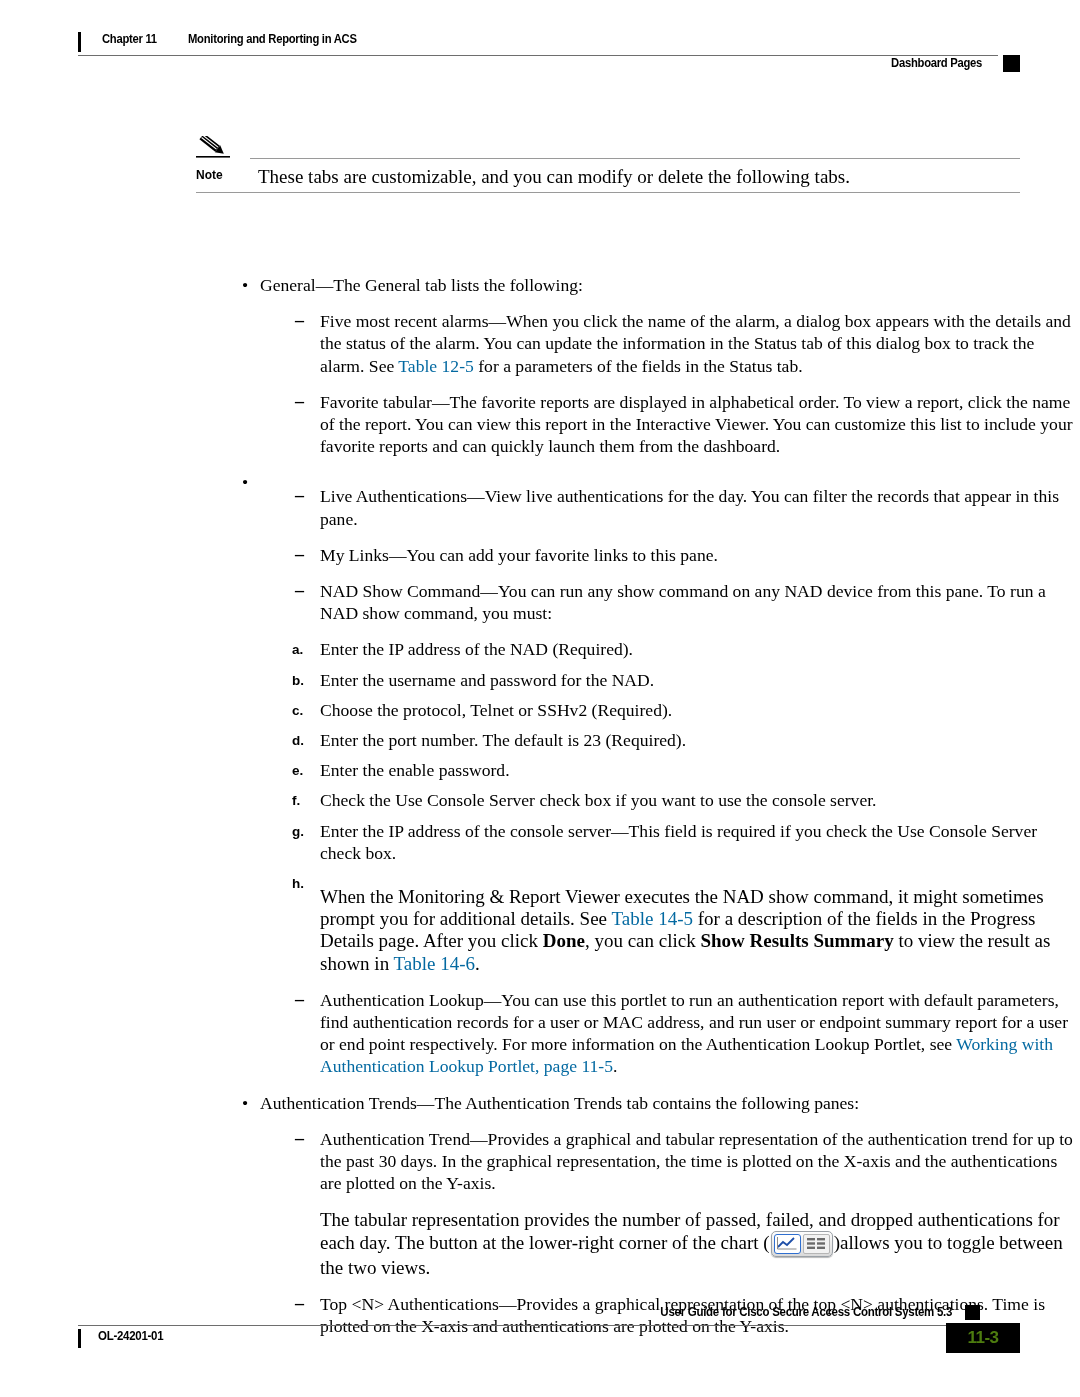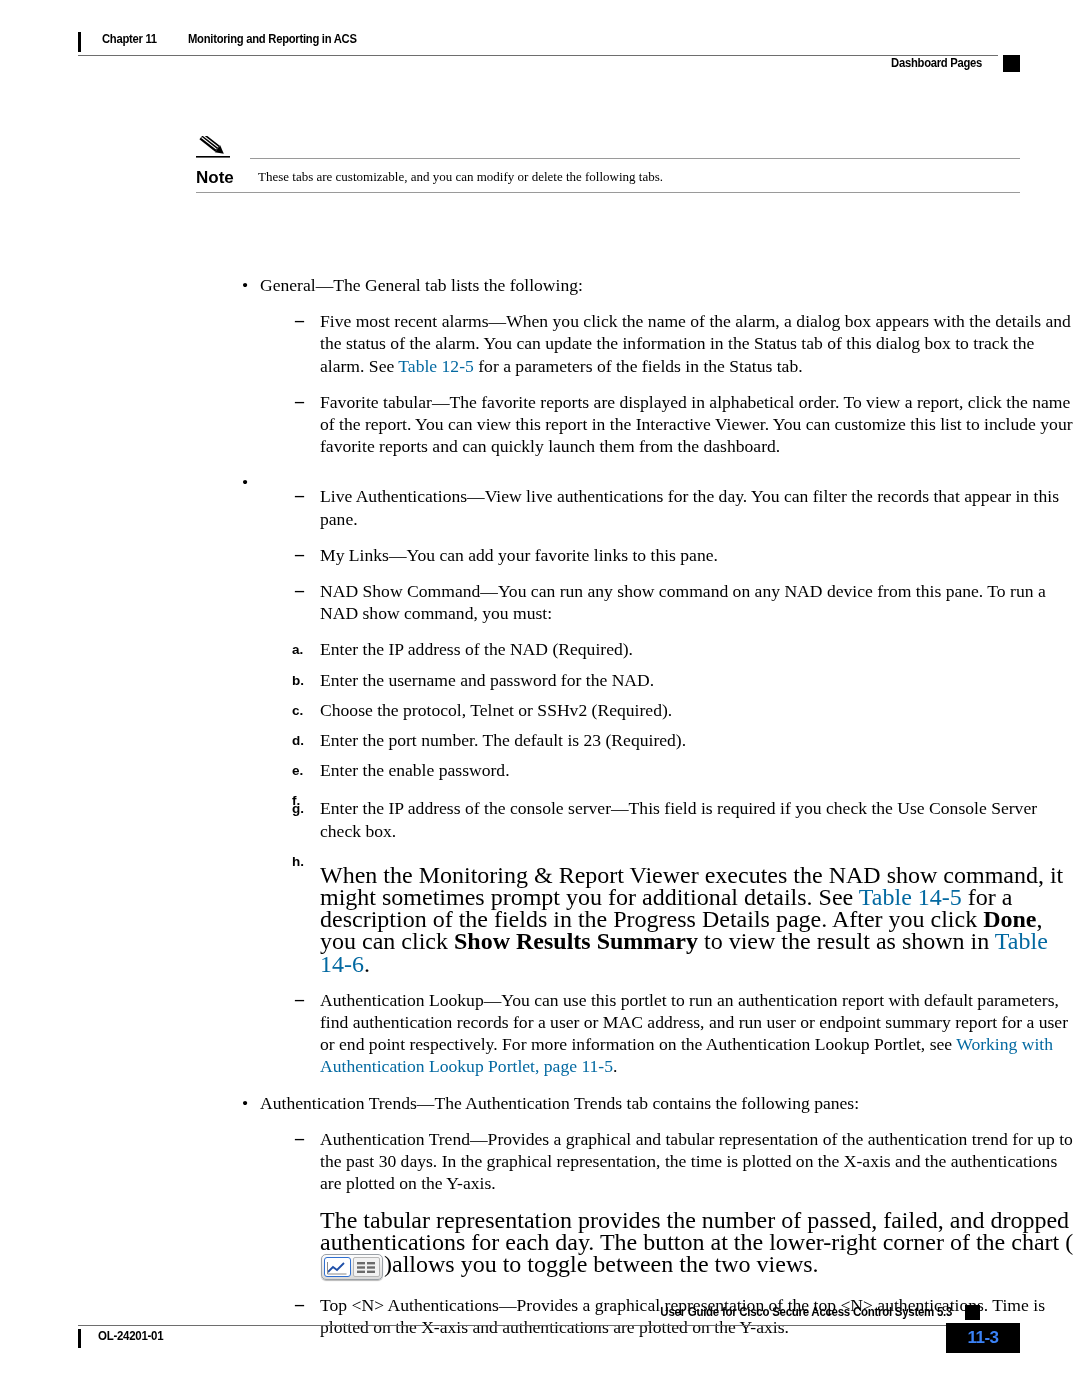--- a/index.html
+++ b/index.html
@@ -123,27 +123,27 @@
     width: 824px;
     height: 1px;
     background: #9a9a9a;
   }
   .note-label {
     position: absolute;
     left: 0px;
     top: 38px;
     font-family: "Liberation Sans", "DejaVu Sans", sans-serif;
     font-weight: bold;
-    font-size: 17px;
+    font-size: 12px;
   }
   .note-text {
     position: absolute;
     left: 62px;
     top: 36px;
-    font-size: 13px;
+    font-size: 19px;
     line-height: 22px;
     white-space: nowrap;
   }
 
   
   .body-area {
     margin-top: 88px;
     padding-left: 196px;
   }
 
@@ -194,21 +194,21 @@
     left: 96px;
     top: 1px;
     font-family: "Liberation Sans", "DejaVu Sans", sans-serif;
     font-weight: bold;
     font-size: 13.5px;
   }
 
   
   .para {
     padding-left: 124px;
-    font-size: 24px;
+    font-size: 19px;
     line-height: 22.2px;
   }
 
   .gap-sm { height: 8px; }
   .gap-md { height: 14px; }
 
   a, .link {
     color: #0369a1;
     text-decoration: none;
   }
@@ -305,21 +305,21 @@
     transform: scaleX(0.92);
     transform-origin: left center;
   }
   .ftr-pagebox {
     position: absolute;
     right: 0px;
     top: 18px;
     width: 74px;
     height: 30px;
     background: #000;
-    color: #3b82f6;
+    color: #4d7c0f;
     font-family: "Liberation Sans", "DejaVu Sans", sans-serif;
     font-weight: bold;
     font-size: 17px;
     display: flex;
     align-items: center;
     justify-content: center;
     letter-spacing: -0.5px;
   }
 </style>
 </head>
@@ -429,20 +429,21 @@
     <div class="gap-sm"></div>
 
     <div class="step">
       <span class="letter">e.</span>
       <span>Enter the enable password.</span>
     </div>
     <div class="gap-sm"></div>
 
     <div class="step">
       <span class="letter">f.</span>
+      <span>Check the Use Console Server check box if you want to use the console server.</span>
     </div>
     <div class="gap-sm"></div>
 
     <div class="step">
       <span class="letter">g.</span>
       <span>Enter the IP address of the console server—This field is required if you check the Use Console Server check box.</span>
     </div>
     <div class="gap-sm"></div>
 
     <div class="step">

